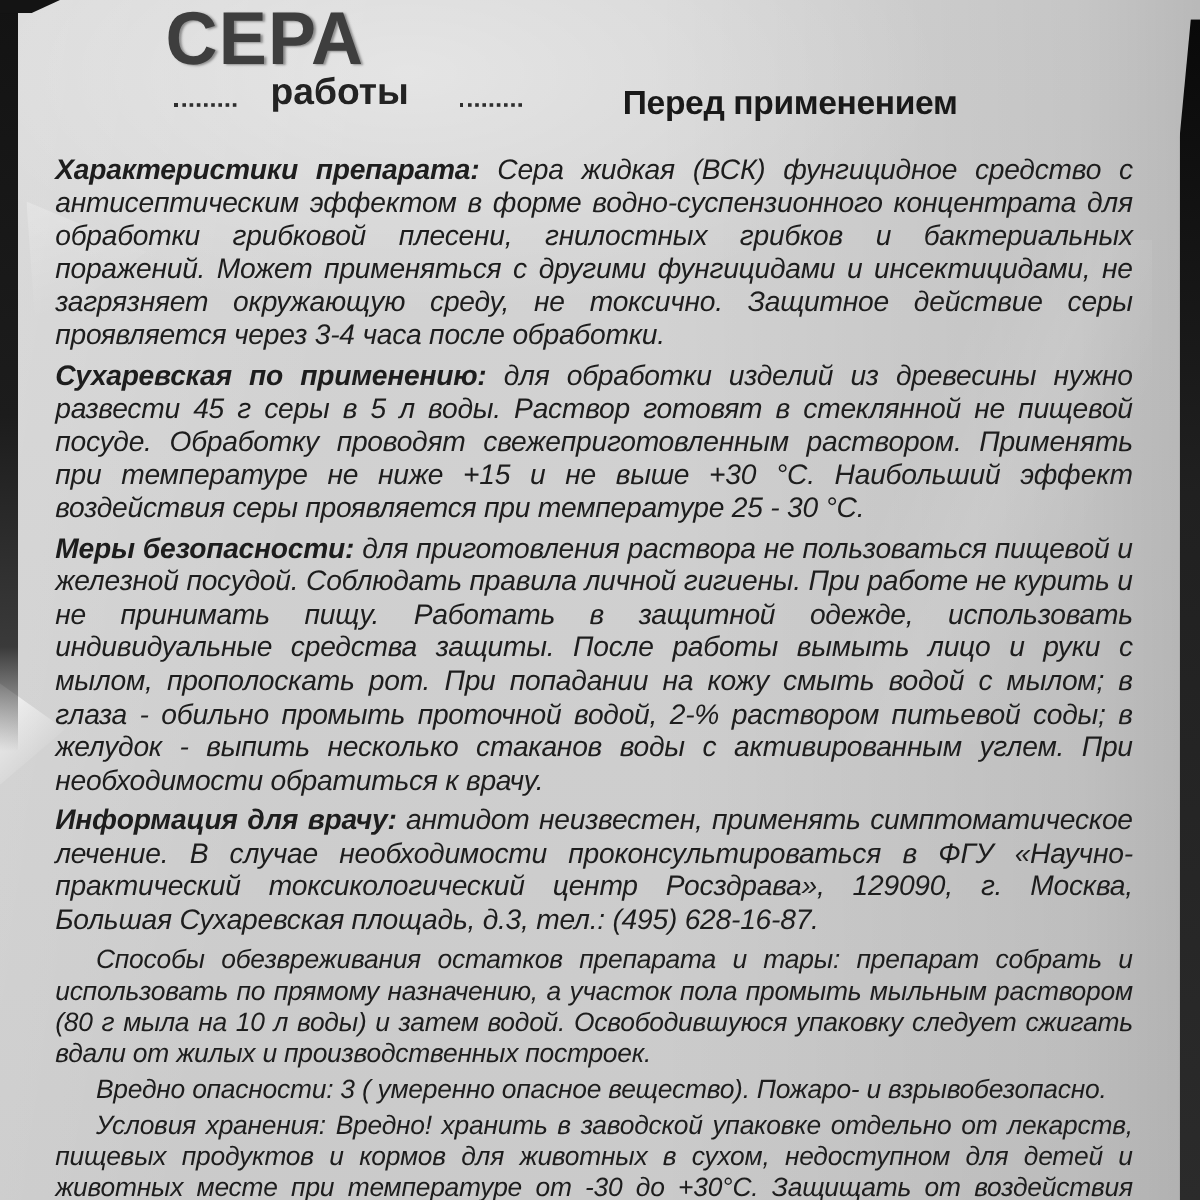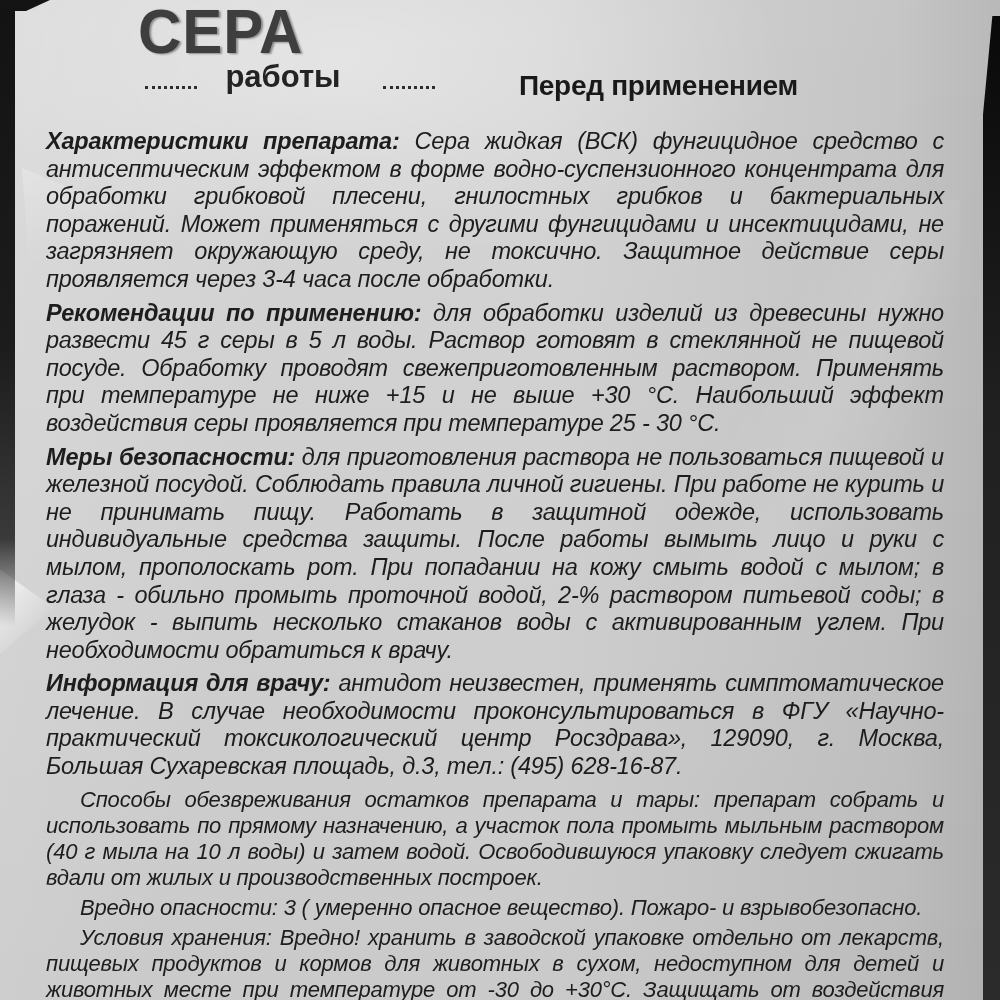--- a/index.html
+++ b/index.html
@@ -71,26 +71,26 @@
     </div>
     <div class="warning">
       <div>Перед применением</div>
     </div>
   </header>
 
   <main class="text-col">
 
     <p class="para s14"><b class="ph">Характеристики препарата:</b> <span>Сера жидкая (ВСК) фунгицидное средство с антисептическим эффектом в форме водно-суспензионного концентрата для обработки грибковой плесени, гнилостных грибков и бактериальных поражений. Может применяться с другими фунгицидами и инсектицидами, не загрязняет окружающую среду, не токсично. Защитное действие серы проявляется через 3-4 часа после обработки.</span></p>
 
-    <p class="para s14"><b class="ph">Рекомендации по применению:</b> <span>для обработки изделий из древесины нужно развести 45 г серы в 5 л воды. Раствор готовят в стеклянной не пищевой посуде. Обработку проводят свежеприготовленным раствором. Применять при температуре не ниже +15 и не выше +30 °С. Наибольший эффект воздействия серы проявляется при температуре 25 - 30 °С.</span></p>
+    <p class="para s14"><b class="ph">Сухаревская по применению:</b> <span>для обработки изделий из древесины нужно развести 45 г серы в 5 л воды. Раствор готовят в стеклянной не пищевой посуде. Обработку проводят свежеприготовленным раствором. Применять при температуре не ниже +15 и не выше +30 °С. Наибольший эффект воздействия серы проявляется при температуре 25 - 30 °С.</span></p>
 
     <p class="para s14"><b class="ph">Меры безопасности:</b> <span>для приготовления раствора не пользоваться пищевой и железной посудой. Соблюдать правила личной гигиены. При работе не курить и не принимать пищу. Работать в защитной одежде, использовать индивидуальные средства защиты. После работы вымыть лицо и руки с мылом, прополоскать рот. При попадании на кожу смыть водой с мылом; в глаза - обильно промыть проточной водой, 2-% раствором питьевой соды; в желудок - выпить несколько стаканов воды с активированным углем. При необходимости обратиться к врачу.</span></p>
 
     <p class="para s14"><b class="ph">Информация для врачу:</b> <span>антидот неизвестен, применять симптоматическое лечение. В случае необходимости проконсультироваться в ФГУ «Научно-практический токсикологический центр Росздрава», 129090, г. Москва, Большая Сухаревская площадь, д.3, тел.: (495) 628-16-87.</span></p>
 
-    <p class="para s57"><span class="ph-reg">Способы обезвреживания остатков препарата и тары:</span> <span>препарат собрать и использовать по прямому назначению, а участок пола промыть мыльным раствором (40 г мыла на 10 л воды) и затем водой. Освободившуюся упаковку следует сжигать вдали от жилых и производственных построек.</span></p>
+    <p class="para s57"><span class="ph-reg">Способы обезвреживания остатков препарата и тары:</span> <span>препарат собрать и использовать по прямому назначению, а участок пола промыть мыльным раствором (80 г мыла на 10 л воды) и затем водой. Освободившуюся упаковку следует сжигать вдали от жилых и производственных построек.</span></p>
 
     <p class="para s57"><span class="ph-reg">Вредно опасности:</span> <span>3 ( умеренно опасное вещество). Пожаро- и взрывобезопасно.</span></p>
 
     <p class="para s57"><span class="ph-reg">Условия хранения:</span> <span>Вредно! хранить в заводской упаковке отдельно от лекарств, пищевых продуктов и кормов для животных в сухом, недоступном для детей и животных месте при температуре от -30 до +30°С. Защищать от воздействия прямых солнечных лучей. Гарантийный срок хранения: 3 года с даты изготовления. Срок годности неограничен. ТУ 20.20.14-169218821-2019.</span></p>
 
   </main>
 </div>
 
 </body></html>

